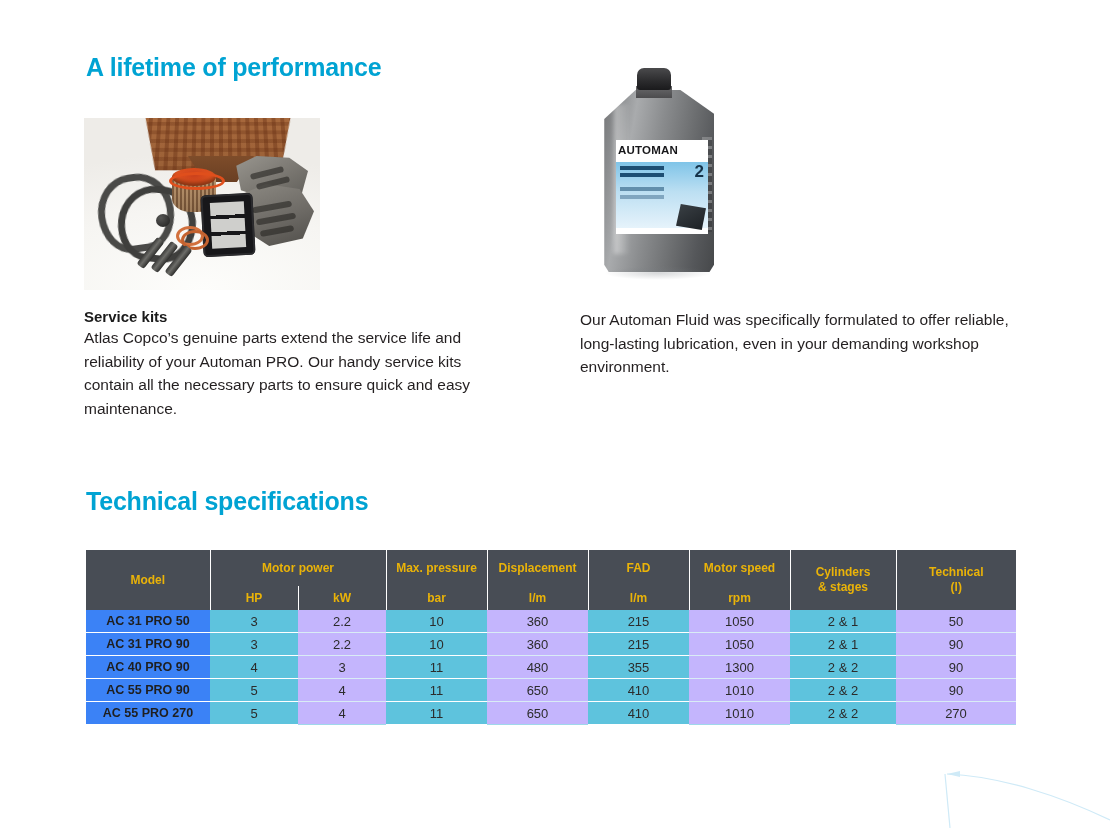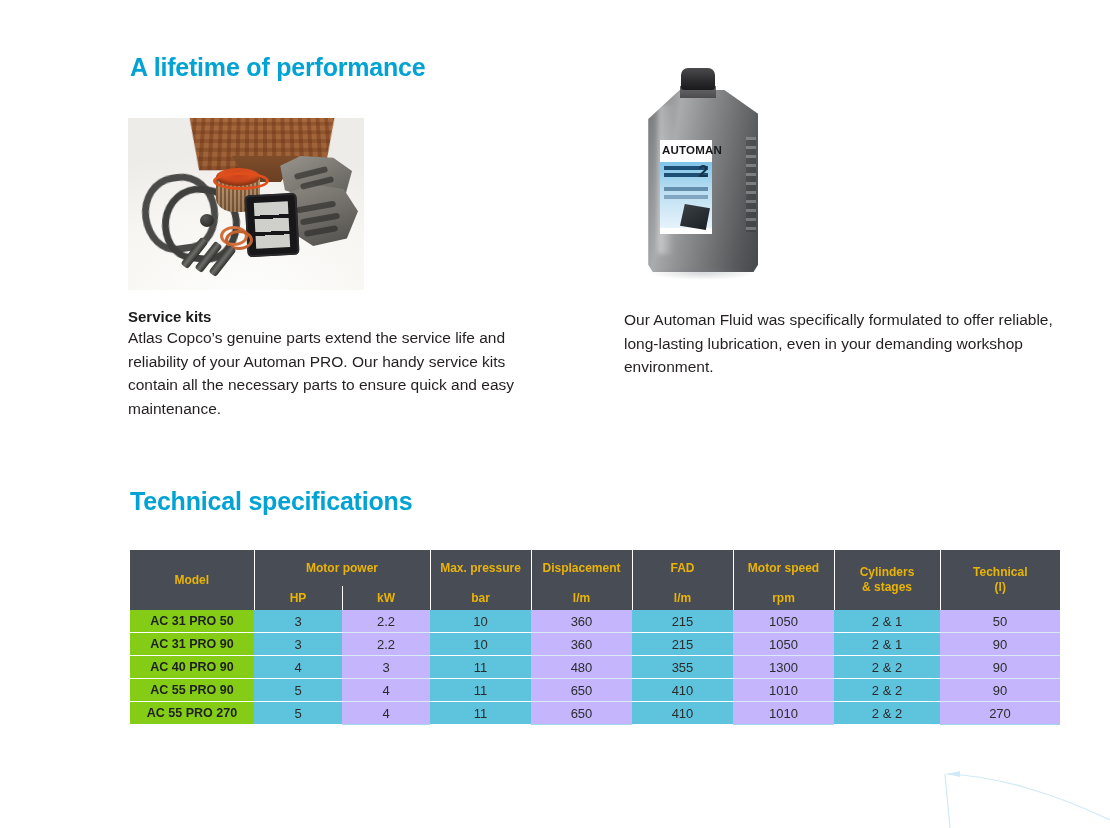--- a/index.html
+++ b/index.html
@@ -9,21 +9,21 @@
   body {
     width: 1110px;
     height: 828px;
     background: #ffffff;
     font-family: "Liberation Sans", sans-serif;
     position: relative;
     overflow: hidden;
     -webkit-font-smoothing: antialiased;
   }
 
-  .page { position: absolute; inset: 0; margin-left: 44px; }
+  .page { position: absolute; inset: 0; }
 
   
   .section-heading {
     position: absolute;
     color: #00A3D3;
     font-size: 25px;
     font-weight: bold;
     letter-spacing: -0.2px;
     white-space: nowrap;
   }
@@ -182,20 +182,21 @@
     background: repeating-linear-gradient(180deg, rgba(255,255,255,.22) 0 3px, rgba(0,0,0,.16) 3px 9px);
   }
   #photo-lubricant .shine {
     position:absolute; left:34px; top:44px; width:16px; height:150px;
     background: linear-gradient(90deg, rgba(255,255,255,.42), rgba(255,255,255,0));
     filter: blur(2px);
   }
   #photo-lubricant .label {
     position: absolute; left: 36px; top: 80px; width: 52px; height: 94px;
     background: #ffffff;
+    padding-left: 40px;
   }
   #photo-lubricant .label .brand {
     position:absolute; left:2px; top:4px; right:2px;
     font-size: 11.5px; font-weight: bold; color:#17171a; letter-spacing:.2px;
     font-family:"Liberation Sans", sans-serif;
   }
   #photo-lubricant .label .band {
     position:absolute; left:0; top:22px; right:0; height:66px;
     background: linear-gradient(180deg,#7fc4e8 0%, #bcdff2 45%, #e6f3fb 100%);
   }
@@ -239,21 +240,21 @@
     border-right: 1px solid #ffffff;
     line-height: 1.25;
   }
   #spec-table thead tr.hdr-top th { height: 36px; }
   #spec-table thead tr.hdr-sub th { height: 24px; }
   #spec-table thead th.col-model { border-left: none; width: 124px; }
   #spec-table thead th.col-last  { border-right: none; }
 
   #spec-table tbody td { height: 22px; color: #2c2c2c; font-size: 13px; }
   #spec-table tbody td.model {
-    background: #84cc16;
+    background: #3b82f6;
     font-weight: bold;
     font-size: 12.5px;
     color: #1f1f1f;
     border-bottom: 1px solid #ffffff;
   }
   #spec-table tbody td.hl {
     background: #5ec3dd;
     border-bottom: 1px solid #ffffff;
   }
   #spec-table tbody td.plain {

